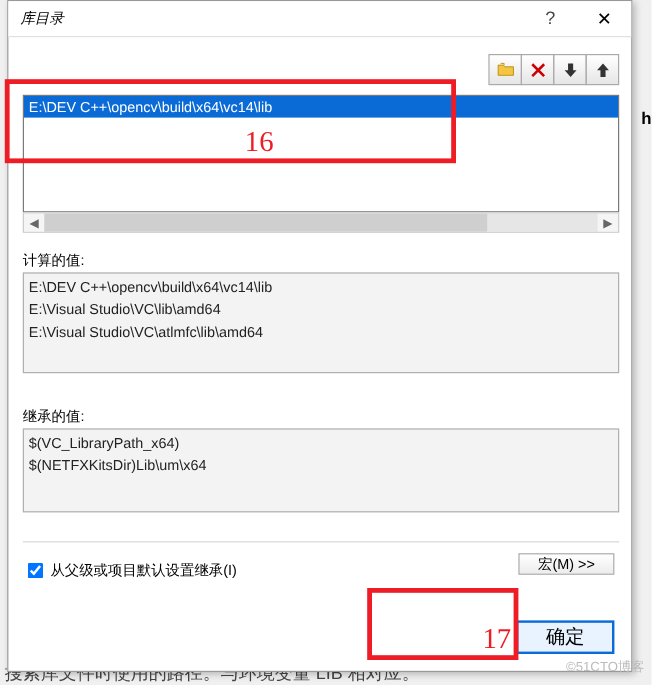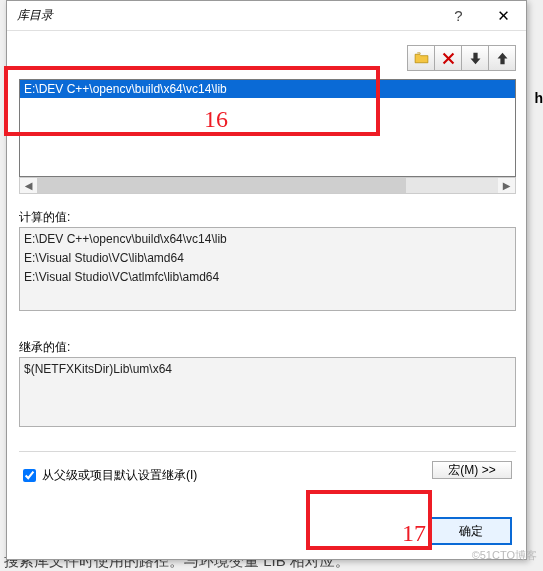--- a/index.html
+++ b/index.html
@@ -26,21 +26,21 @@
   .lbl-calc { top: 208px; }
   .readonly-box { position: absolute; left: 12px; width: 497px; border: 1px solid #b0b0b0; background: #f3f3f3; font-size: 12px; color: #222; padding: 2px 4px; line-height: 19px; }
   .calc-box { top: 226px; height: 84px; overflow: hidden; }
   .lbl-inherit { top: 338px; }
   .inherit-box { top: 356px; height: 70px; }
   .separator { position: absolute; left: 12px; top: 450px; width: 497px; height: 1px; background: #d8d8d8; }
   .inherit-row { position: absolute; left: 12px; top: 465px; display: flex; align-items: center; font-size: 12px; }
   .inherit-row input[type=checkbox] { margin-right: 6px; }
   .macro-btn { position: absolute; right: 14px; top: 460px; width: 80px; height: 18px; border: 1px solid #aaa; background: linear-gradient(#fff,#ececec); font-size: 12px; display: flex; align-items: center; justify-content: center; }
   .footer-btns { position: absolute; right: 14px; bottom: 14px; display: flex; gap: 10px; }
-  .footer-btns .fbtn { width: 82px; height: 28px; border: 1px solid #aaa; background: linear-gradient(#fff,#ececec); font-size: 12px; display: flex; align-items: center; justify-content: center; }
+  .footer-btns .fbtn { width: 82px; height: 28px; border: 1px solid #aaa; background: linear-gradient(#fff,#ececec); font-size: 16px; display: flex; align-items: center; justify-content: center; }
   .footer-btns .fbtn.ok { border: 2px solid #0a6ad6; background: #e8f3ff; }
   .redbox { position: absolute; border: 4px solid #ee1c25; pointer-events: none; }
   .rb1 { left: 4px; top: 66px; width: 376px; height: 70px; }
   .rb2 { left: 306px; top: 490px; width: 126px; height: 60px; }
   .anno { position: absolute; color: #ee1c25; font-family: "Times New Roman", serif; font-size: 24px; pointer-events: none; }
   .anno1 { left: 184px; top: 106px; margin-left: 20px; }
   .anno2 { left: 402px; top: 520px; }
   .bg-text { position: absolute; bottom: 0; left: 4px; font-size: 15px; color: #444; z-index: -1; }
   .watermark { position: absolute; right: 6px; bottom: 8px; font-size: 11px; color: #bbb; }
   .right-h { position: absolute; right: 0; top: 90px; font-size: 14px; font-weight: bold; color: #000; }
@@ -99,20 +99,21 @@
 
   <div class="label lbl-calc">计算的值:</div>
   <div class="readonly-box calc-box">
     <div>E:\DEV C++\opencv\build\x64\vc14\lib</div>
     <div>E:\Visual Studio\VC\lib\amd64</div>
     <div>E:\Visual Studio\VC\atlmfc\lib\amd64</div>
   </div>
 
   <div class="label lbl-inherit">继承的值:</div>
   <div class="readonly-box inherit-box">
+    <div>$(VC_LibraryPath_x64)</div>
     <div>$(NETFXKitsDir)Lib\um\x64</div>
   </div>
 
   <div class="separator"></div>
 
   <div class="inherit-row">
     <input type="checkbox" checked="" style="">
     <span>从父级或项目默认设置继承(I)</span>
   </div>
 

